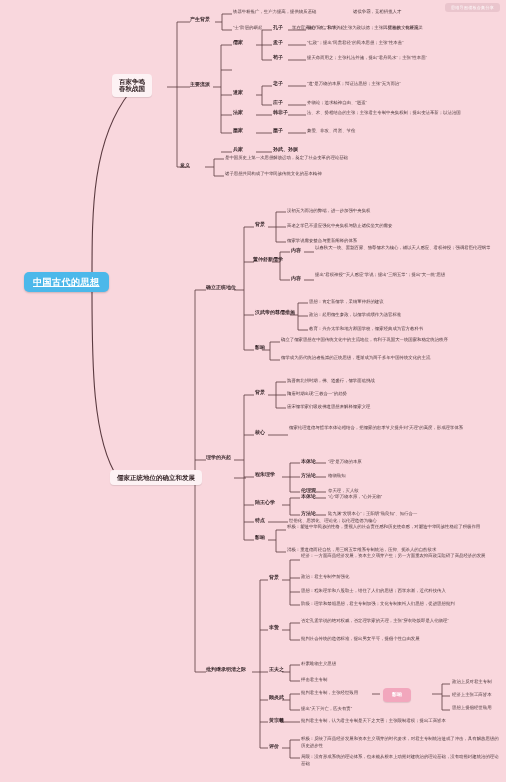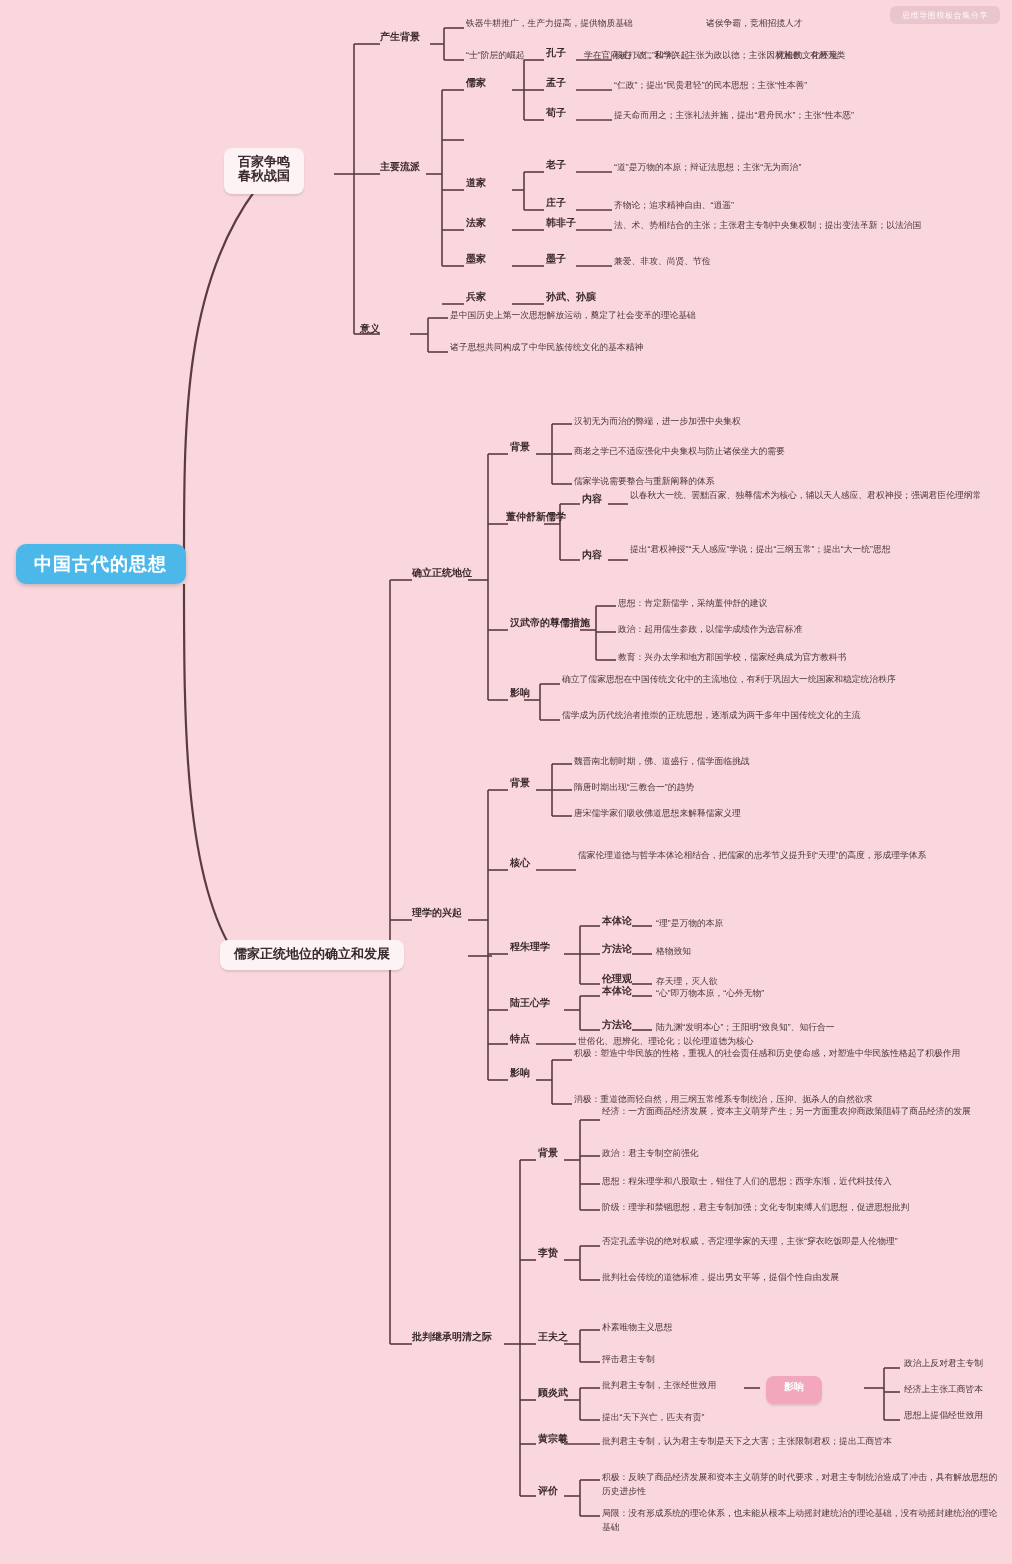--- a/index.html
+++ b/index.html
@@ -228,21 +228,21 @@
 
       <path d="M432 694 L442 694"></path>
       <path d="M442 684 L442 710"></path>
       <path d="M442 684 L450 684"></path>
       <path d="M442 696 L450 696"></path>
       <path d="M442 710 L450 710"></path>
       <path d="M372 694 L380 694"></path>
     </g>
   </svg>
 
-  <div class="node root" style="left:8px;top:272px;">中国古代的思想</div>
+  <div class="node root" style="left:24px;top:272px;text-decoration:underline;">中国古代的思想</div>
 
   <div class="node l1" style="left:112px;top:74px;">
     <span>百家争鸣</span>
     <span>春秋战国</span>
   </div>
 
   <div class="node l2" style="left:190px;top:17px;">产生背景</div>
   <div class="node leaf" style="left:233px;top:9px;">铁器牛耕推广，生产力提高，提供物质基础</div>
   <div class="node leaf" style="left:353px;top:9px;">诸侯争霸，竞相招揽人才</div>
   <div class="node leaf" style="left:233px;top:25px;">“士”阶层的崛起</div>

